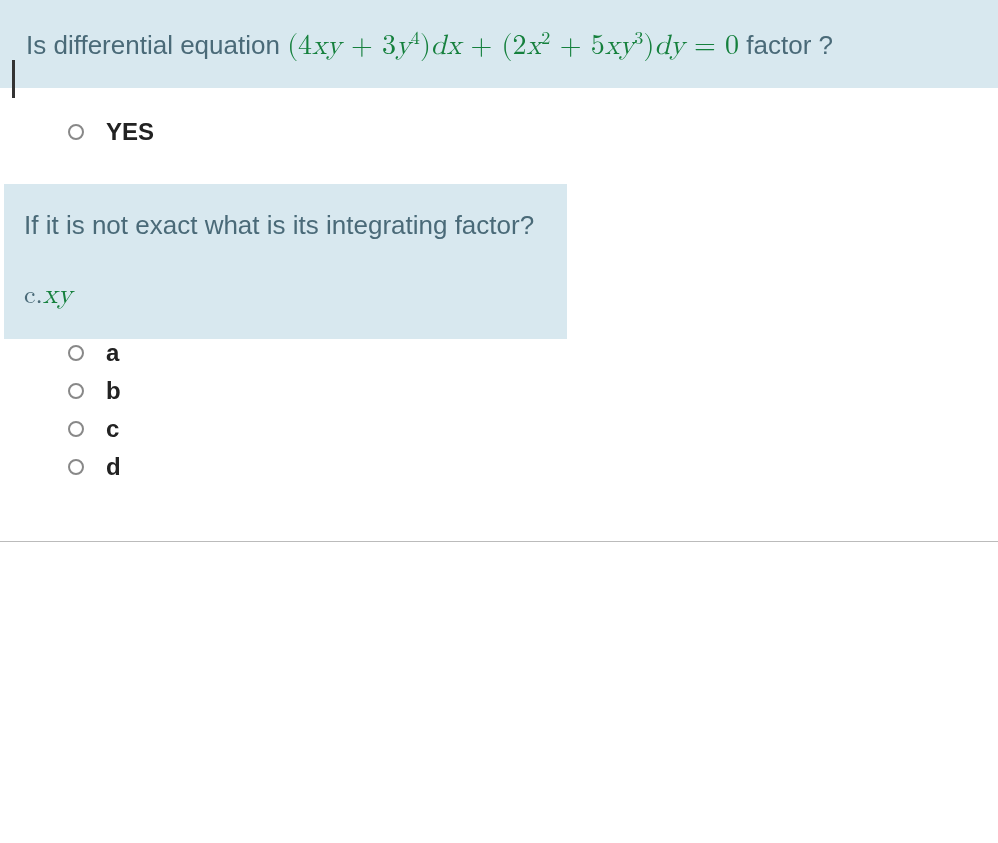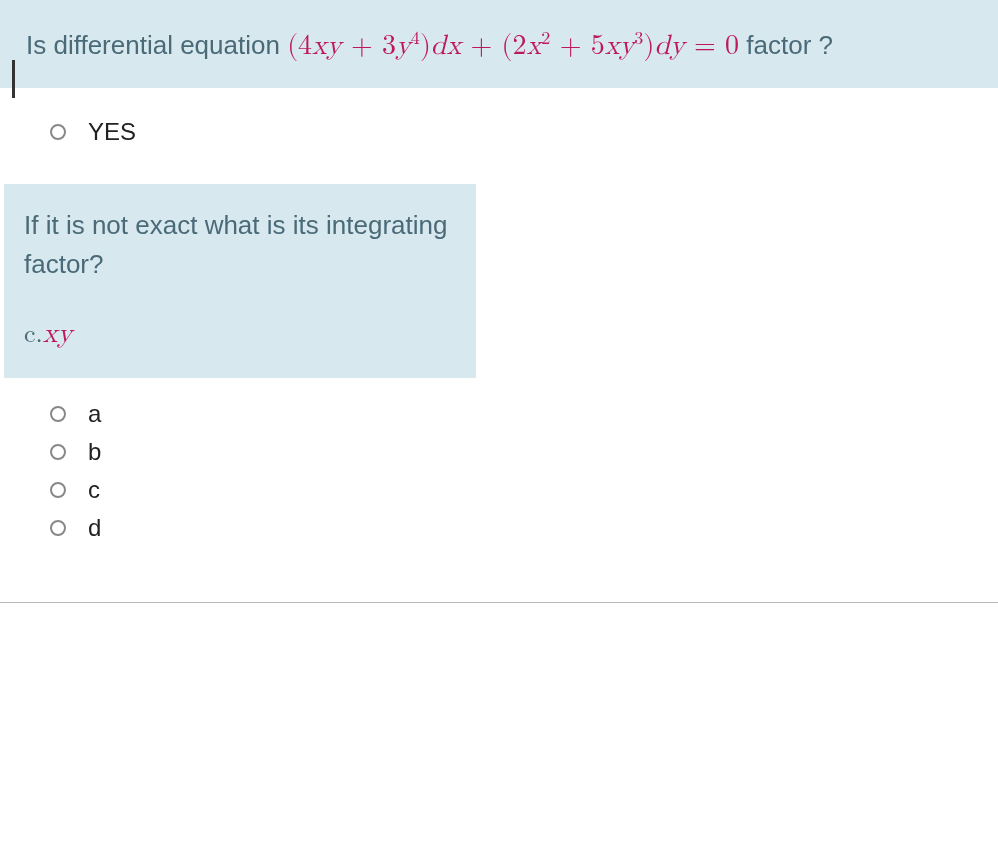--- a/index.html
+++ b/index.html
@@ -27,50 +27,50 @@
   .cursor-bar {
     position: absolute;
     left: 8px;
     bottom: -10px;
     width: 3px;
     height: 38px;
     background: #333;
   }
   .math {
     font-family: 'Cambria Math', 'Latin Modern Math', 'STIX Two Math', serif;
-    color: #be185d;
+    color: #15803d;
     font-size: 28px;
   }
   sup { font-size: 0.65em; vertical-align: super; line-height: 0; }
   .options-group {
-    padding: 30px 0 28px 50px;
+    padding: 30px 0 28px 68px;
+    font-weight: bold;
   }
   .option-row {
     display: flex;
     align-items: center;
     gap: 22px;
     margin-bottom: 10px;
   }
   .radio {
     width: 16px;
     height: 16px;
     border: 2px solid #888;
     border-radius: 50%;
     flex-shrink: 0;
   }
   .option-label {
     font-size: 24px;
     color: #222;
     font-family: Arial, sans-serif;
   }
   .question-block-2 {
-    width: 472px;
+    width: 563px;
     padding: 22px 20px 24px 20px;
     margin-left: 4px;
-    margin-bottom: 22px;
   }
   .q2-line {
     margin-bottom: 28px;
     font-size: 26px;
     color: #4a6a78;
   }
   .q2-line.math-line {
     font-family: 'Cambria Math', 'Latin Modern Math', serif;
   }
   .q2-line:last-child { margin-bottom: 0; }

